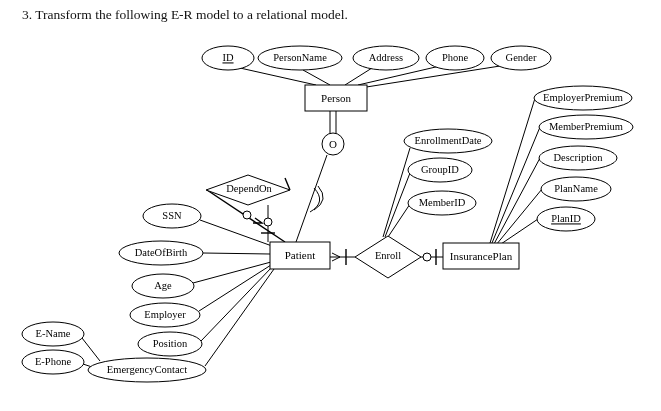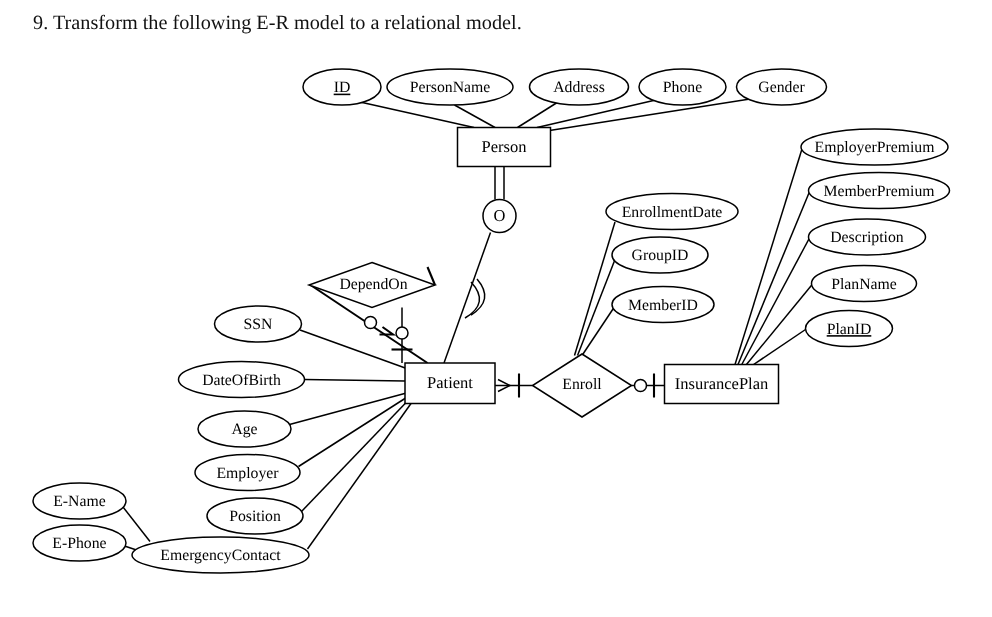--- a/index.html
+++ b/index.html
@@ -59,21 +59,21 @@
   .er-label-key {
     text-decoration: underline;
   }
   .er-label-circle {
     font-size: 11px;
   }
 </style>
 </head>
 <body>
 
-<div id="question-title">9. Transform the following E-R model to a relational model.</div>
+<div id="question-title">3. Transform the following E-R model to a relational model.</div>
 
 <svg id="er-canvas" viewBox="0 0 661 411">
 
   <g>
 
     <line class="er-line" x1="240" y1="68" x2="316" y2="85"></line>
     <line class="er-line" x1="303" y1="70" x2="330" y2="85"></line>
     <line class="er-line" x1="372" y1="68" x2="345" y2="85"></line>
     <line class="er-line" x1="440" y1="66" x2="358" y2="85"></line>
     <line class="er-line" x1="500" y1="66" x2="360" y2="88"></line>

